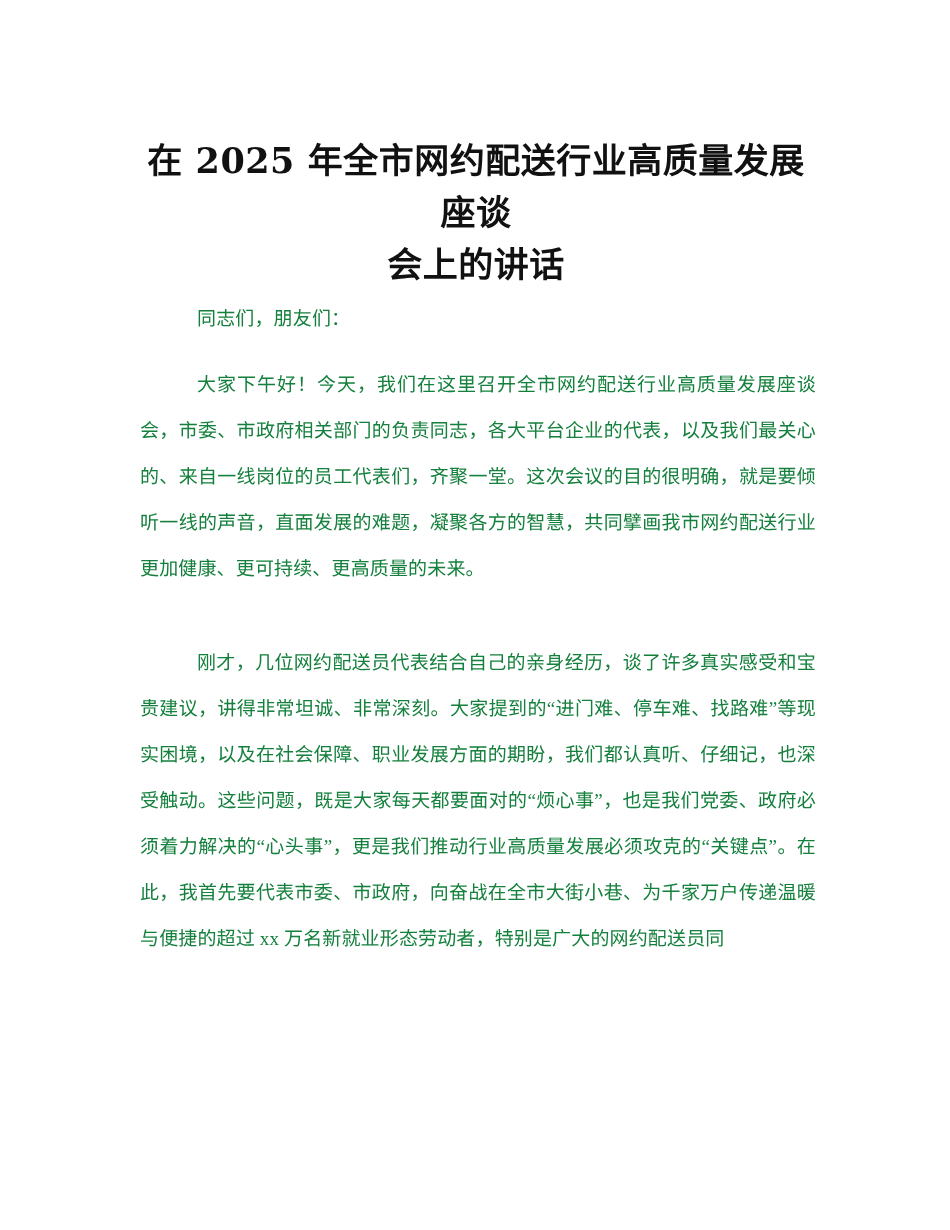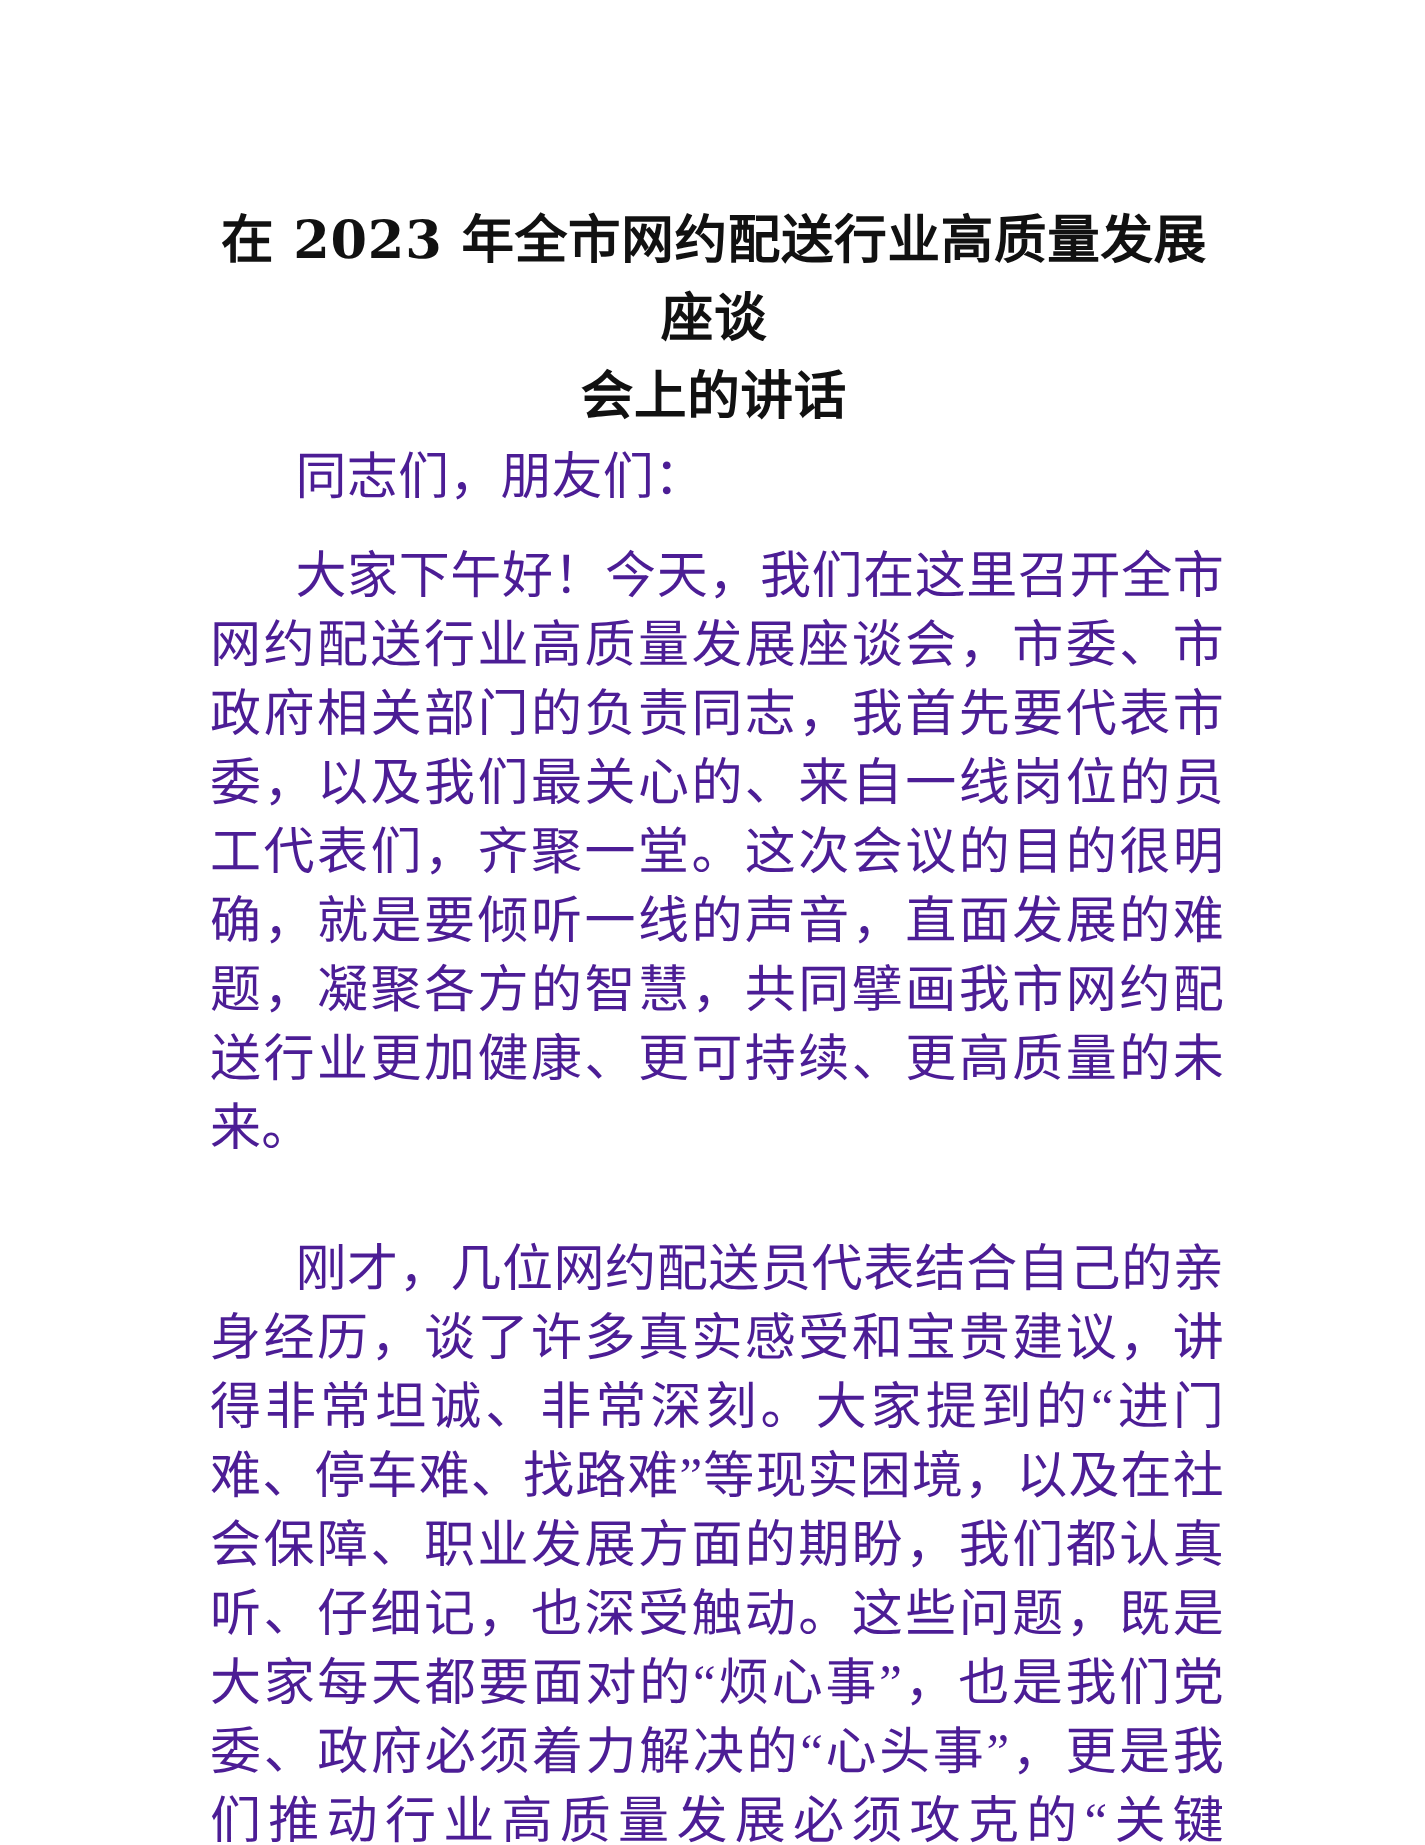--- a/index.html
+++ b/index.html
@@ -45,23 +45,23 @@
   
   .doc-body {
     position: absolute;
     left: 140px;
     top: 296px;
     width: 676px;
   }
 
   .para {
     font-family: "Liberation Serif", "DejaVu Serif", serif;
-    font-size: 34px;
+    font-size: 19px;
     line-height: 46px;
-    color: #4c1d95;
+    color: #15803d;
     text-align: justify;
     text-justify: inter-character;
     letter-spacing: 0.15px;
     margin: 0;
     font-weight: 400;
   }
 
   .para.salutation {
     text-indent: 57px;
     margin-bottom: 20px;
@@ -75,26 +75,26 @@
   .para:last-child {
     margin-bottom: 0;
     margin-top: 48px;
   }
 </style>
 </head>
 <body>
 
 <div class="page">
 
-  <h1 class="doc-title">在 2023 年全市网约配送行业高质量发展座谈
+  <h1 class="doc-title">在 2025 年全市网约配送行业高质量发展座谈
 会上的讲话</h1>
 
   <div class="doc-body">
 
     <p class="para salutation">同志们，朋友们：</p>
 
-    <p class="para indent">大家下午好！今天，我们在这里召开全市网约配送行业高质量发展座谈会，市委、市政府相关部门的负责同志，我首先要代表市委，以及我们最关心的、来自一线岗位的员工代表们，齐聚一堂。这次会议的目的很明确，就是要倾听一线的声音，直面发展的难题，凝聚各方的智慧，共同擘画我市网约配送行业更加健康、更可持续、更高质量的未来。</p>
+    <p class="para indent">大家下午好！今天，我们在这里召开全市网约配送行业高质量发展座谈会，市委、市政府相关部门的负责同志，各大平台企业的代表，以及我们最关心的、来自一线岗位的员工代表们，齐聚一堂。这次会议的目的很明确，就是要倾听一线的声音，直面发展的难题，凝聚各方的智慧，共同擘画我市网约配送行业更加健康、更可持续、更高质量的未来。</p>
 
     <p class="para indent">刚才，几位网约配送员代表结合自己的亲身经历，谈了许多真实感受和宝贵建议，讲得非常坦诚、非常深刻。大家提到的“进门难、停车难、找路难”等现实困境，以及在社会保障、职业发展方面的期盼，我们都认真听、仔细记，也深受触动。这些问题，既是大家每天都要面对的“烦心事”，也是我们党委、政府必须着力解决的“心头事”，更是我们推动行业高质量发展必须攻克的“关键点”。在此，我首先要代表市委、市政府，向奋战在全市大街小巷、为千家万户传递温暖与便捷的超过 xx 万名新就业形态劳动者，特别是广大的网约配送员同</p>
 
   </div>
 
 </div>
 
 </body></html>

